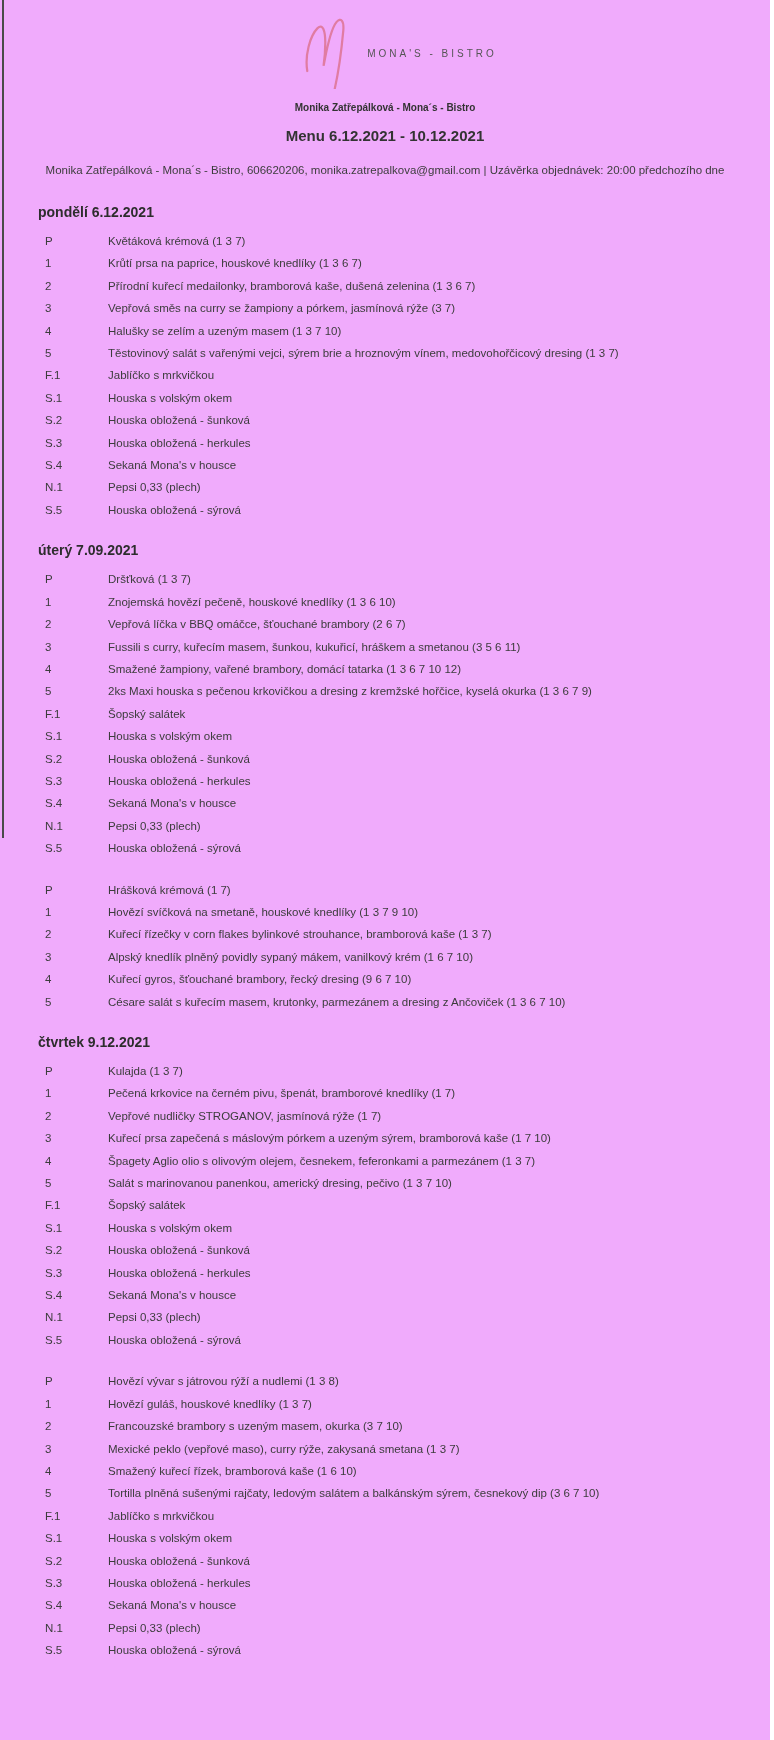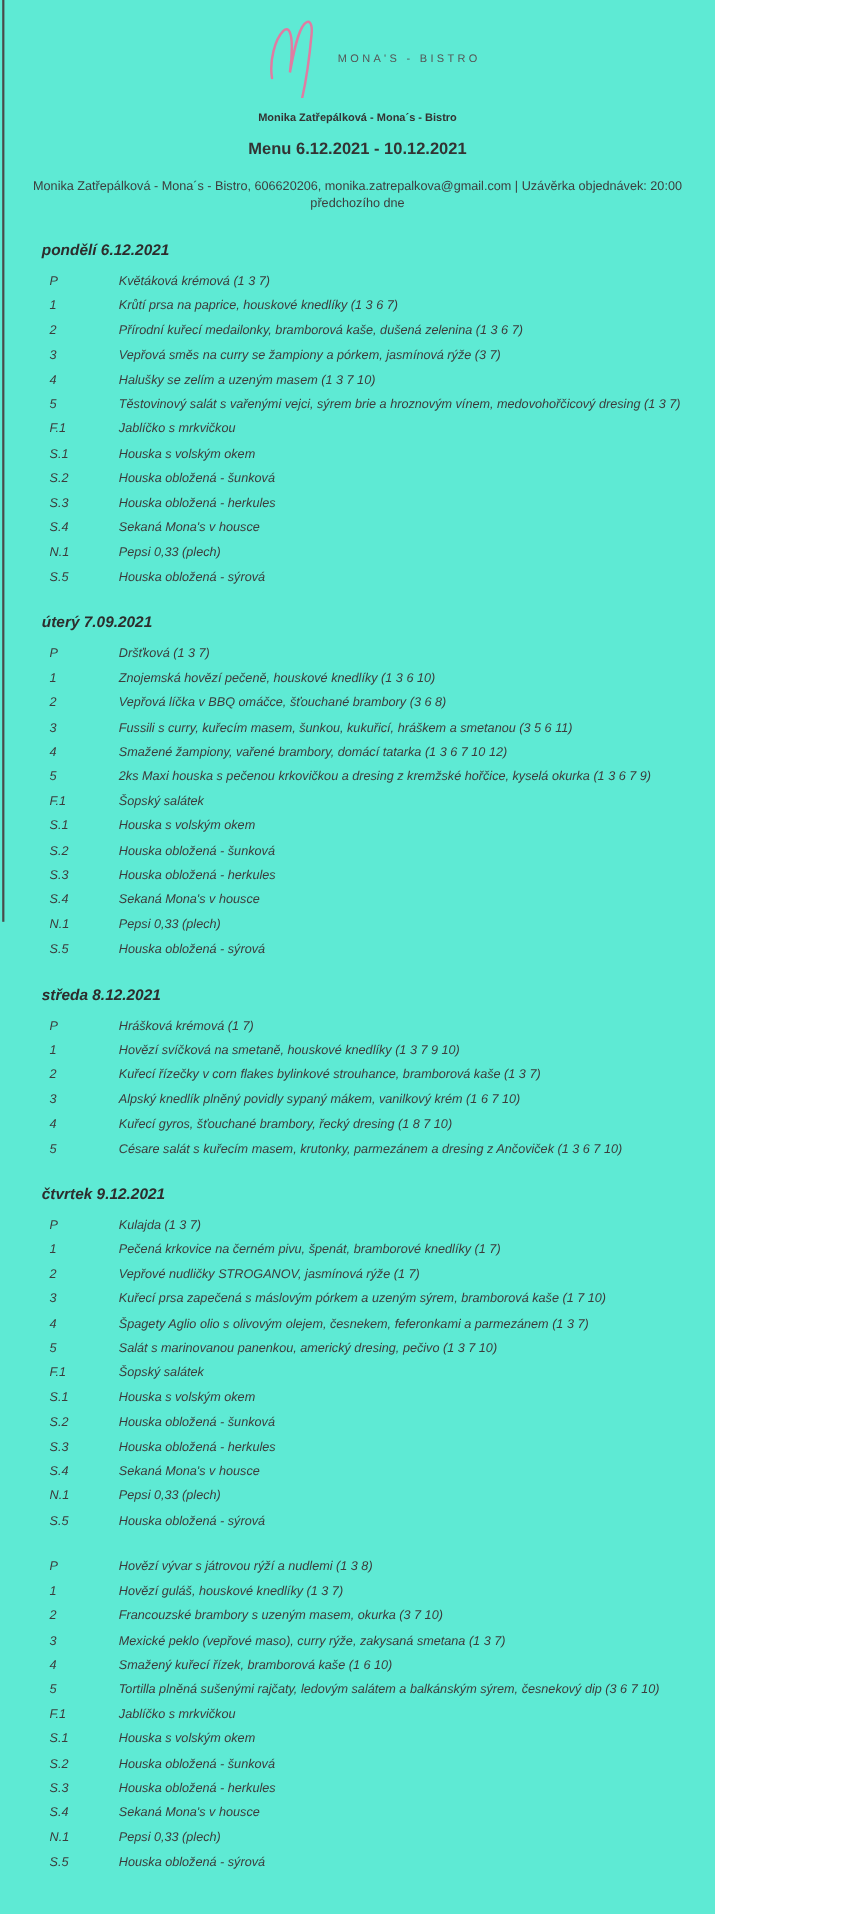--- a/index.html
+++ b/index.html
@@ -1,20 +1,20 @@
 <!DOCTYPE html>
 <html><head>
 <meta charset="utf-8">
 <style>
   html, body { margin: 0; padding: 0; background: #ffffff; }
   .page {
     position: relative;
-    width: 650px;
+    width: 770px;
     height: 1740px;
-    background: #5eead4;
+    background: #f0abfc;
     font-family: "Liberation Sans", "DejaVu Sans", sans-serif;
     color: #3c3c3c;
     overflow: hidden;
   }
   .left-border {
     position: absolute;
     left: 2px;
     top: 0;
     width: 2px;
     height: 838px;
@@ -50,21 +50,21 @@
     font-weight: bold;
     color: #333333;
   }
   .contact {
     margin: 17px 0 0 0;
     font-size: 11.5px;
     line-height: 15px;
     color: #3d3d3d;
   }
   .menu-days { display: block; }
-  .day { margin: 19px 0 0 38px; font-style: italic; }
+  .day { margin: 19px 0 0 38px; }
   .day.first { margin-top: 24px; }
   .day-header {
     font-size: 14px;
     line-height: 20px;
     font-weight: bold;
     color: #2d2d2d;
     margin: 0 0 8px 0;
   }
   .row {
     display: flex;
@@ -172,21 +172,21 @@
       <span class="text">Dršťková (1 3 7)</span>
     </div>
 
     <div class="row">
       <span class="code">1</span>
       <span class="text">Znojemská hovězí pečeně, houskové knedlíky (1 3 6 10)</span>
     </div>
 
     <div class="row">
       <span class="code">2</span>
-      <span class="text">Vepřová líčka v BBQ omáčce, šťouchané brambory (3 6 8)</span>
+      <span class="text">Vepřová líčka v BBQ omáčce, šťouchané brambory (2 6 7)</span>
     </div>
 
     <div class="row">
       <span class="code">3</span>
       <span class="text">Fussili s curry, kuřecím masem, šunkou, kukuřicí, hráškem a smetanou (3 5 6 11)</span>
     </div>
 
     <div class="row">
       <span class="code">4</span>
       <span class="text">Smažené žampiony, vařené brambory, domácí tatarka (1 3 6 7 10 12)</span>
@@ -228,21 +228,20 @@
     </div>
 
     <div class="row">
       <span class="code">S.5</span>
       <span class="text">Houska obložená - sýrová</span>
     </div>
   </div>
     </section>
 
     <section class="day">
-      <h2 class="day-header">středa 8.12.2021</h2>
       <div class="rows">
     <div class="row">
       <span class="code">P</span>
       <span class="text">Hrášková krémová (1 7)</span>
     </div>
 
     <div class="row">
       <span class="code">1</span>
       <span class="text">Hovězí svíčková na smetaně, houskové knedlíky (1 3 7 9 10)</span>
     </div>
@@ -252,21 +251,21 @@
       <span class="text">Kuřecí řízečky v corn flakes bylinkové strouhance, bramborová kaše (1 3 7)</span>
     </div>
 
     <div class="row">
       <span class="code">3</span>
       <span class="text">Alpský knedlík plněný povidly sypaný mákem, vanilkový krém (1 6 7 10)</span>
     </div>
 
     <div class="row">
       <span class="code">4</span>
-      <span class="text">Kuřecí gyros, šťouchané brambory, řecký dresing (1 8 7 10)</span>
+      <span class="text">Kuřecí gyros, šťouchané brambory, řecký dresing (9 6 7 10)</span>
     </div>
 
     <div class="row">
       <span class="code">5</span>
       <span class="text">Césare salát s kuřecím masem, krutonky, parmezánem a dresing z Ančoviček (1 3 6 7 10)</span>
     </div>
   </div>
     </section>
 
     <section class="day">

